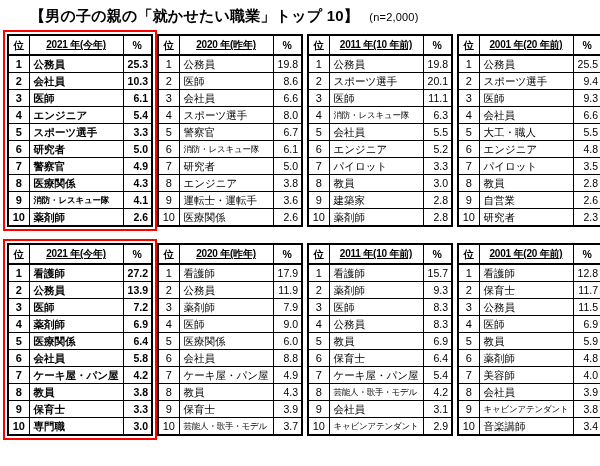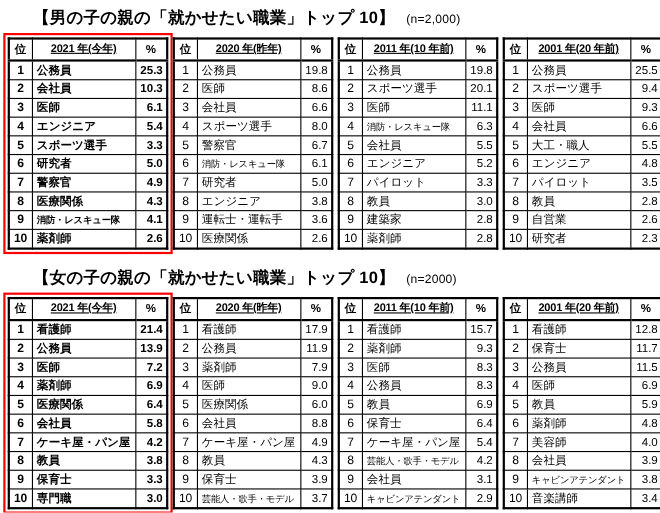--- a/index.html
+++ b/index.html
@@ -355,44 +355,40 @@
                 <td class="job">研究者</td>
                 <td class="pct">2.3</td>
               </tr>
             </tbody>
           </table>
         </div>
       </div>
   </section>
 
   <section class="table-block">
-    <h2 class="block-title">
-      <span>【女の子の親の「就かせたい職業」トップ 10】</span>
-      <span class="sample">(n=2000)</span>
-    </h2>
     <div class="groups">
         <div class="group highlighted">
           <table>
             <colgroup>
               <col class="rank">
               <col class="job">
               <col class="pct">
             </colgroup>
             <thead>
               <tr>
                 <th class="rank">位</th>
                 <th class="job">2021 年(今年)</th>
                 <th class="pct">%</th>
               </tr>
             </thead>
             <tbody>
               <tr>
                 <td class="rank">1</td>
                 <td class="job">看護師</td>
-                <td class="pct">21.4</td>
+                <td class="pct">27.2</td>
               </tr>
               <tr>
                 <td class="rank">2</td>
                 <td class="job">公務員</td>
                 <td class="pct">13.9</td>
               </tr>
               <tr>
                 <td class="rank">3</td>
                 <td class="job">医師</td>
                 <td class="pct">7.2</td>

